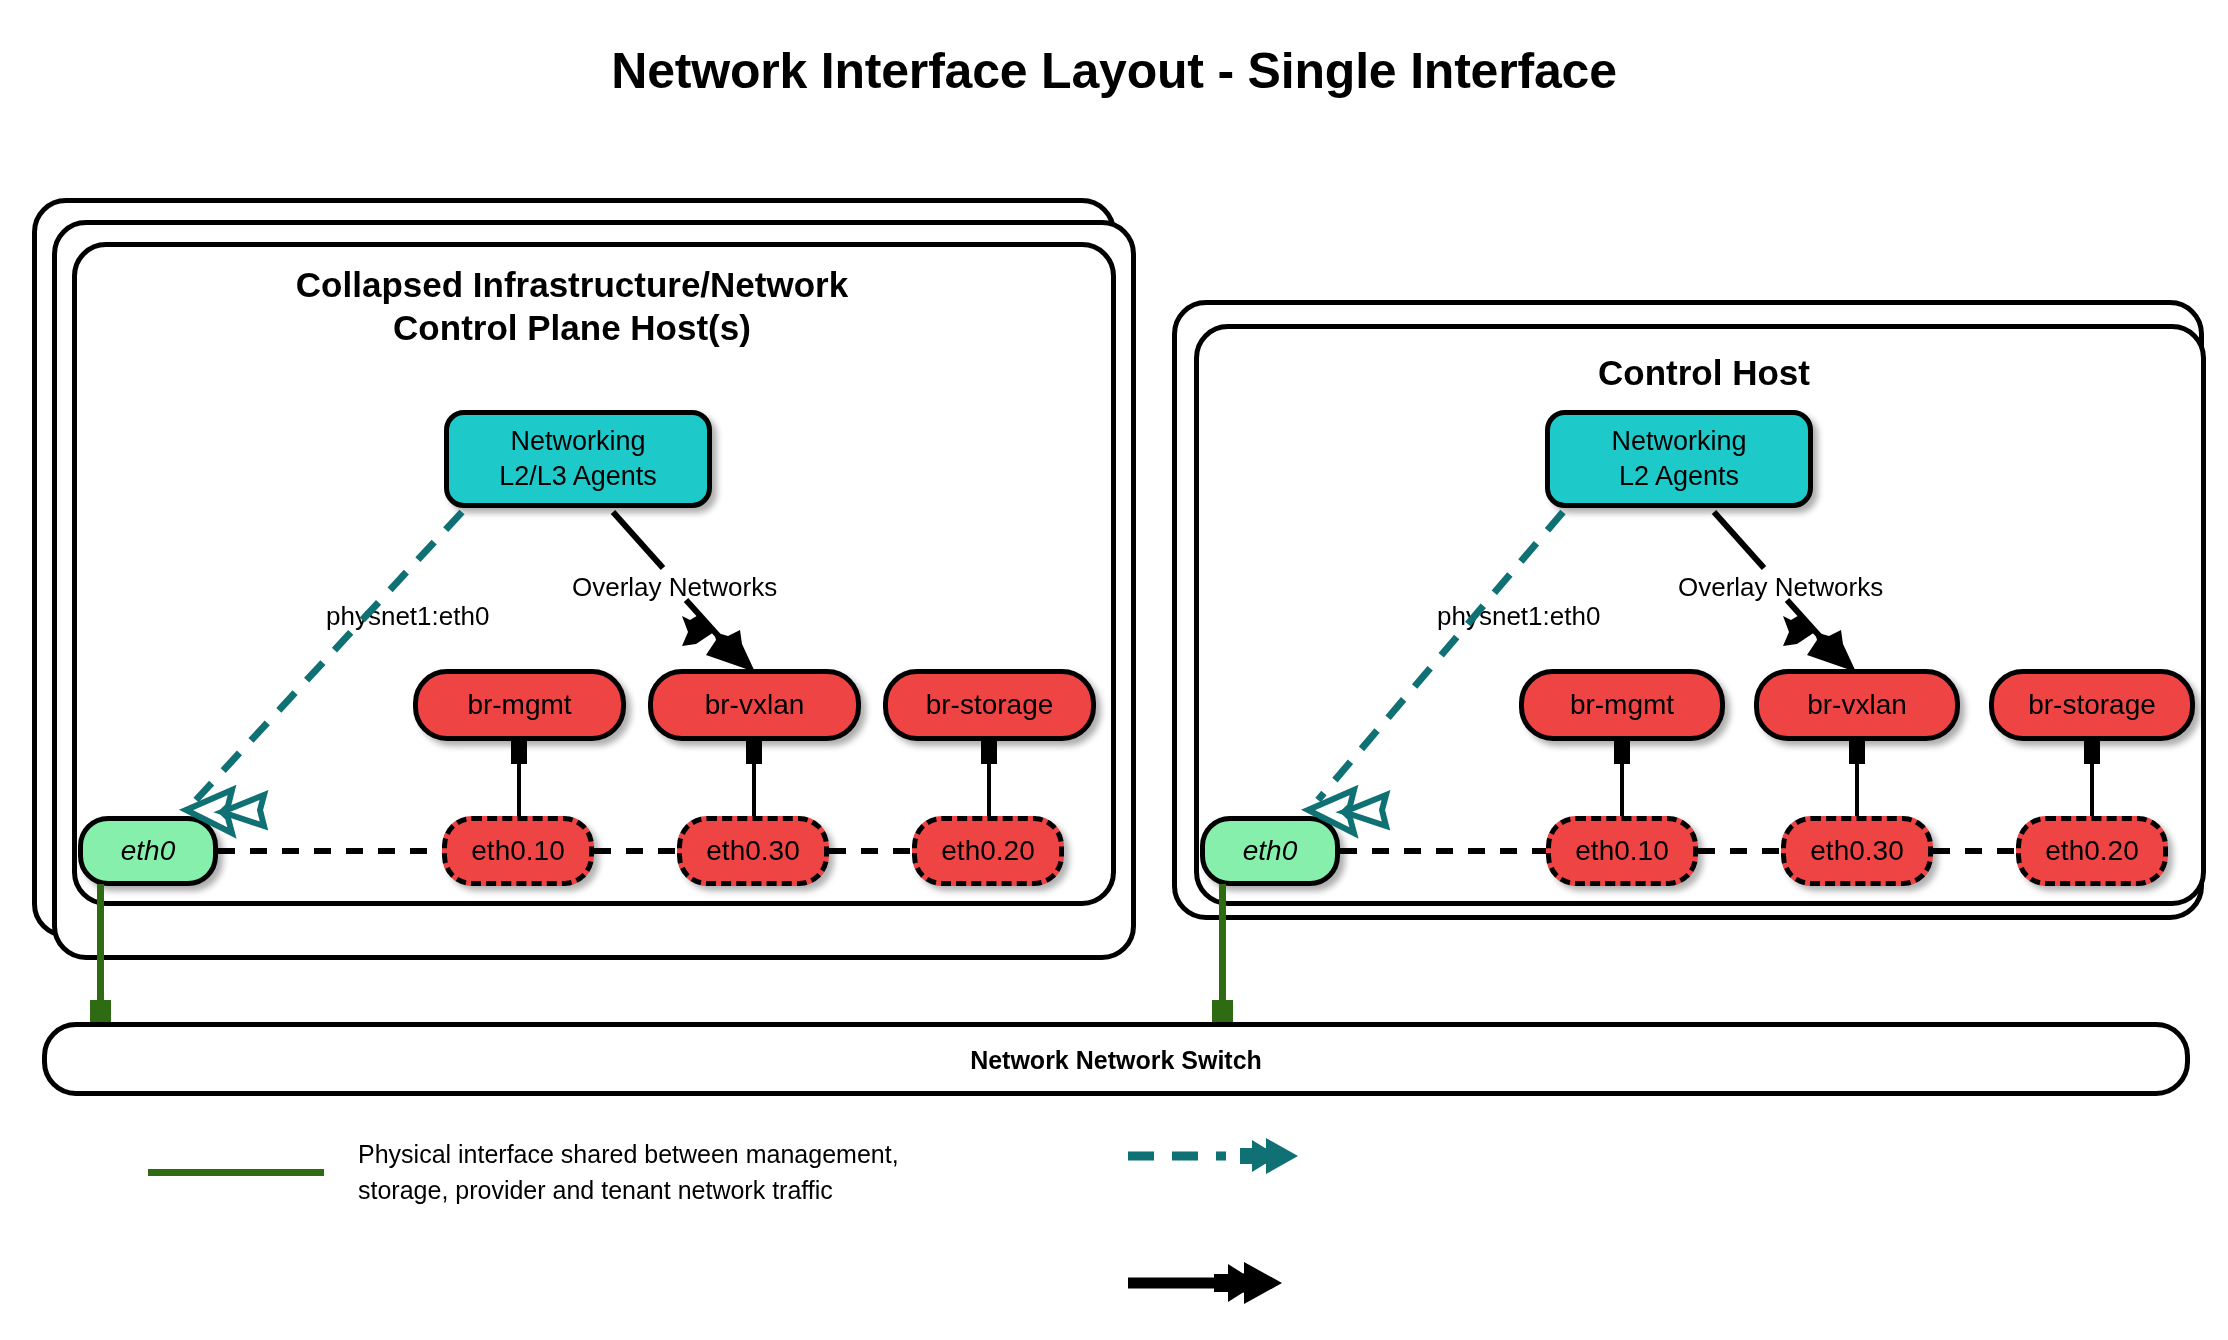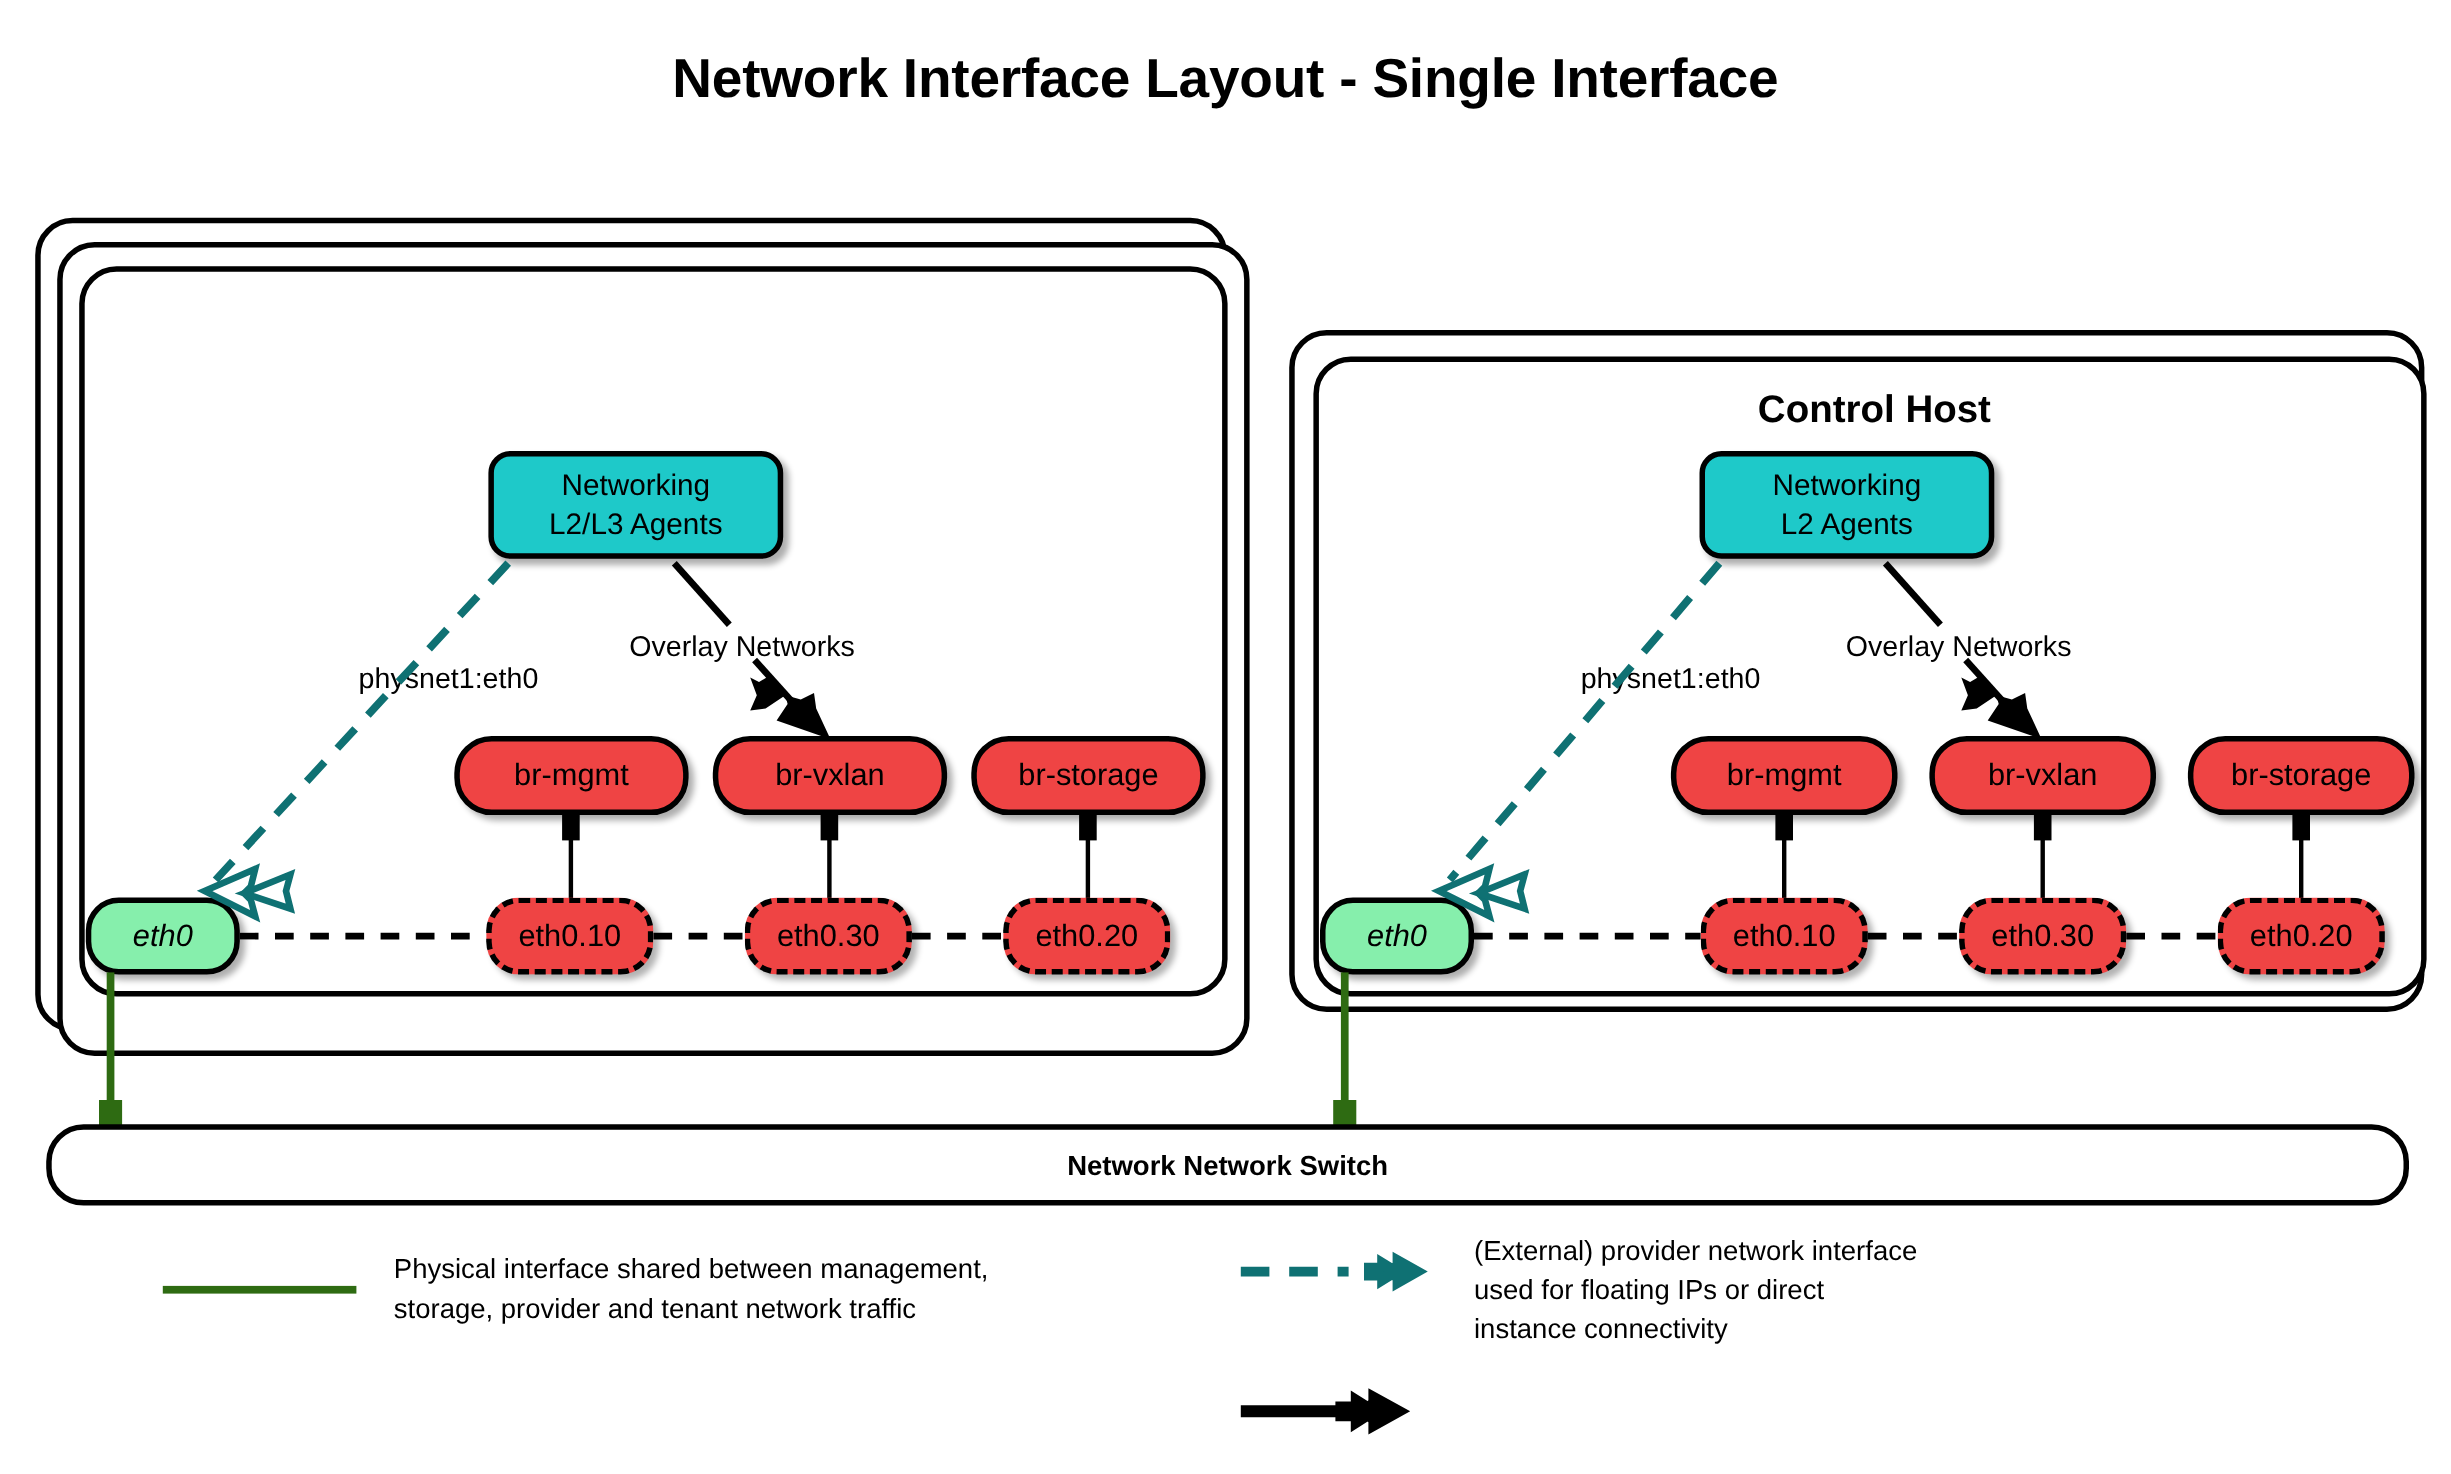--- a/index.html
+++ b/index.html
@@ -168,20 +168,22 @@
 <body>
 
 <div id="stage">
 
   <div class="diagram-title">Network Interface Layout - Single Interface</div>
 
   <div class="panel ghost" style="left:32px; top:198px; width:1084px; height:740px;"></div>
   <div class="panel ghost" style="left:52px; top:220px; width:1084px; height:740px;"></div>
   <div class="panel" style="left:72px; top:242px; width:1044px; height:664px;"></div>
 
+  <div class="panel-title" style="left:152px; top:264px; width:840px;">Collapsed Infrastructure/Network
+Control Plane Host(s)</div>
 
   <div class="node node-agents" style="left:444px; top:410px; width:268px; height:98px;">
     <span>Networking
 L2/L3 Agents</span>
   </div>
 
   <div class="edge-label" style="left:326px; top:601px;">physnet1:eth0</div>
   <div class="edge-label" style="left:572px; top:572px;">Overlay Networks</div>
 
   <div class="node node-bridge" style="left:413px; top:669px; width:213px; height:72px;">
@@ -265,23 +267,20 @@
   <div class="edge-green-v" style="left:1219px; top:884px; height:132px;"></div>
   <div class="edge-green-plug" style="left:1212px; top:1000px;"></div>
 
   <div class="switch-bar" style="left:42px; top:1022px; width:2148px; height:74px;"></div>
   <div class="switch-label" style="left:42px; top:1046px; width:2148px;">Network Network Switch</div>
 
   <div class="legend-solid-green" style="left:148px; top:1169px; width:176px;"></div>
   <div class="legend-text" style="left:358px; top:1137px; width:640px;">Physical interface shared between management,
 storage, provider and tenant network traffic</div>
 
-  <div class="legend-text" style="left:1340px; top:1120px; width:620px;">(External) provider network interface
-used for floating IPs or direct
-instance connectivity</div>
 
 
   <svg class="overlay" viewBox="0 0 2228 1340">
     <defs>
       <filter id="softshadow" x="-30%" y="-30%" width="180%" height="180%">
         <feDropShadow dx="4" dy="4" stdDeviation="2.5" flood-color="#000000" flood-opacity="0.32"></feDropShadow>
       </filter>
     </defs>
 
     <g>

